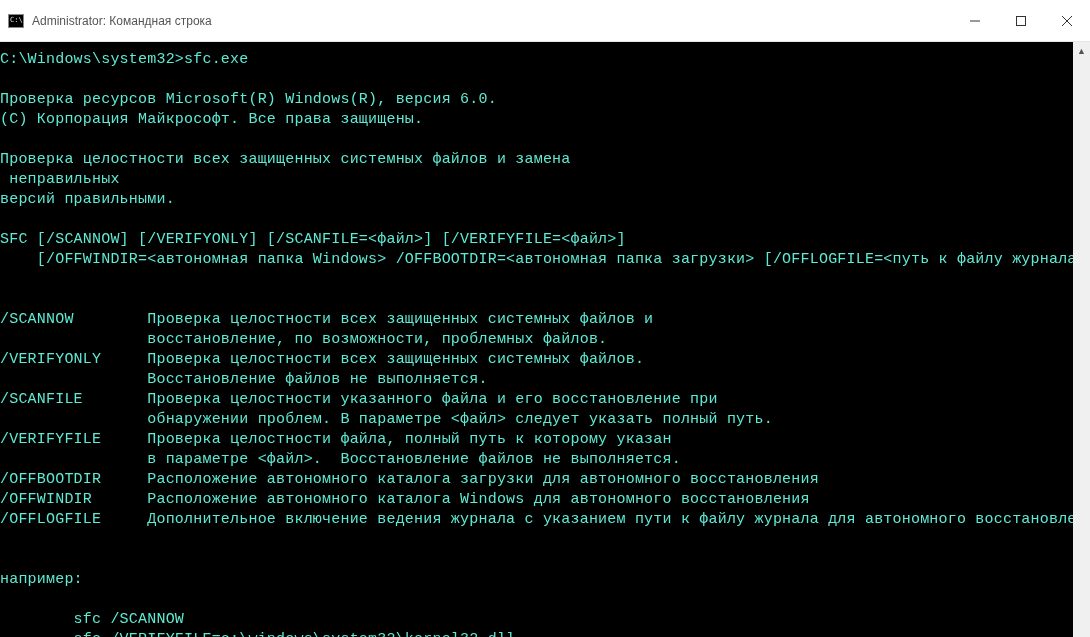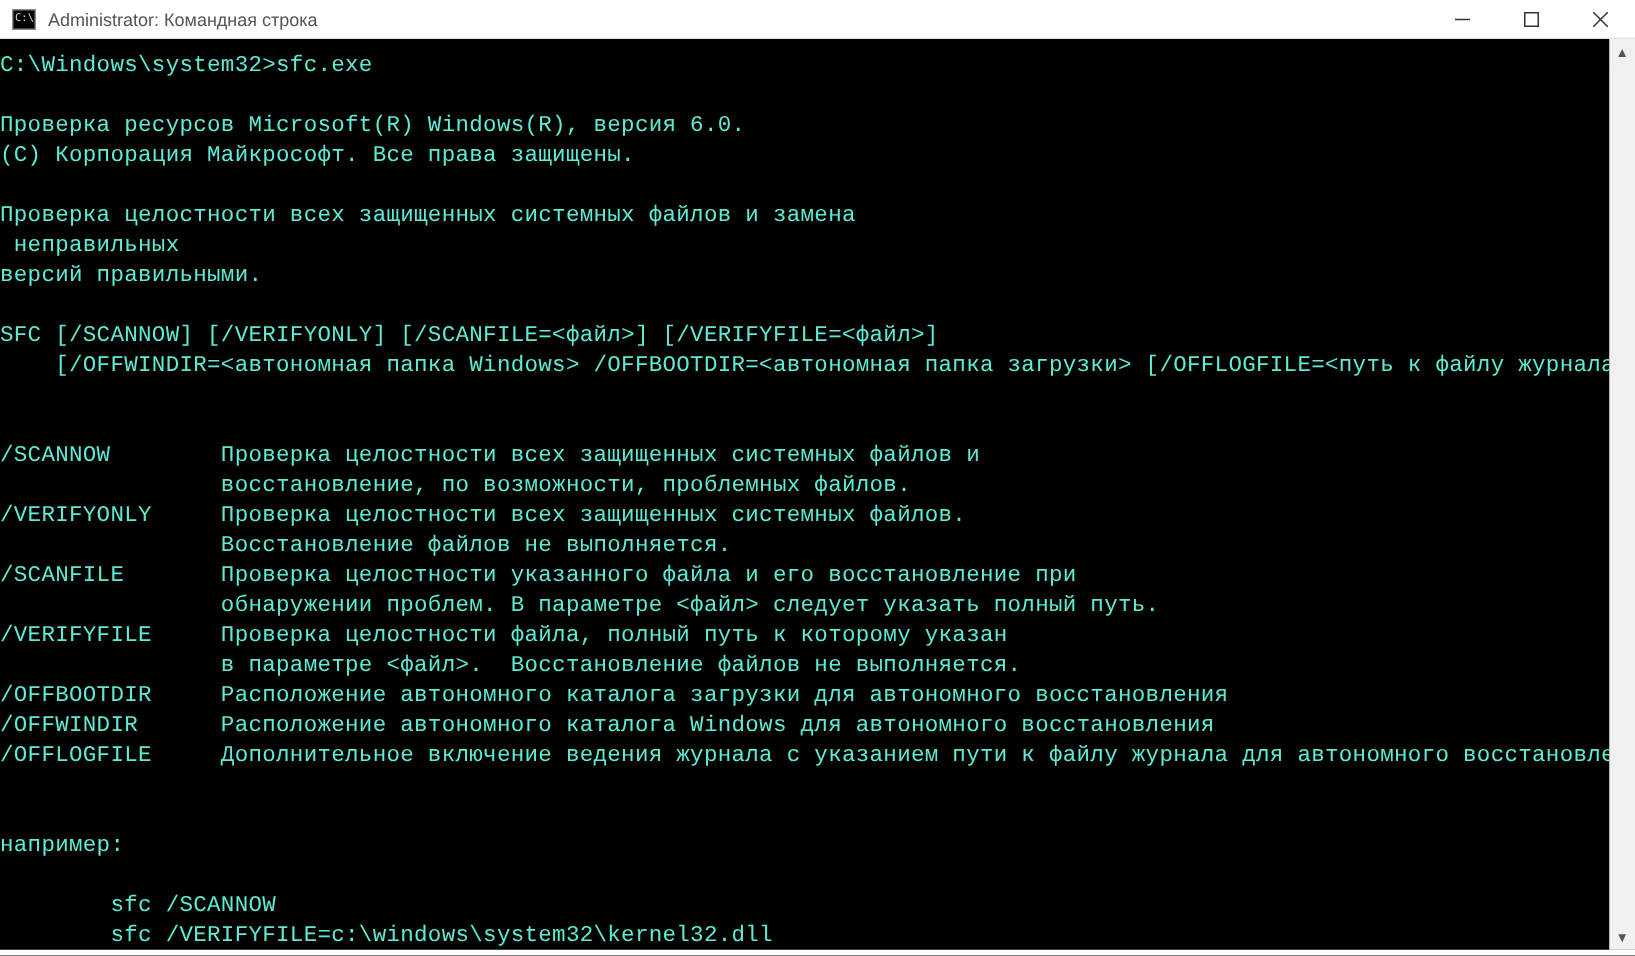--- a/index.html
+++ b/index.html
@@ -5,21 +5,21 @@
   * { margin: 0; padding: 0; box-sizing: border-box; }
   body {
     width: 1090px;
     height: 637px;
     font-family: "Segoe UI", Tahoma, sans-serif;
     background: #fff;
     overflow: hidden;
     position: relative;
   }
   .titlebar {
-    height: 26px;
+    height: 42px;
     background: #fff;
     border-bottom: 1px solid #e5e5e5;
     display: flex;
     align-items: center;
     padding-left: 8px;
   }
   .titlebar .app-icon {
     width: 16px;
     height: 14px;
     background: #000;

